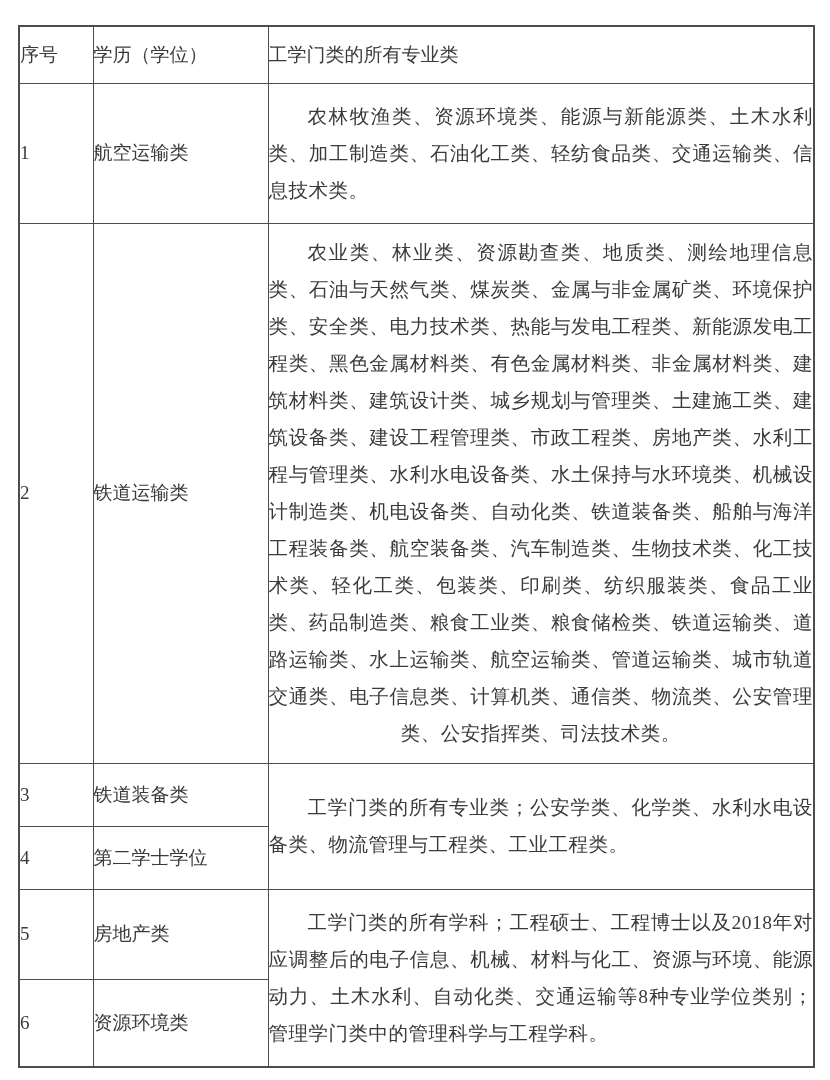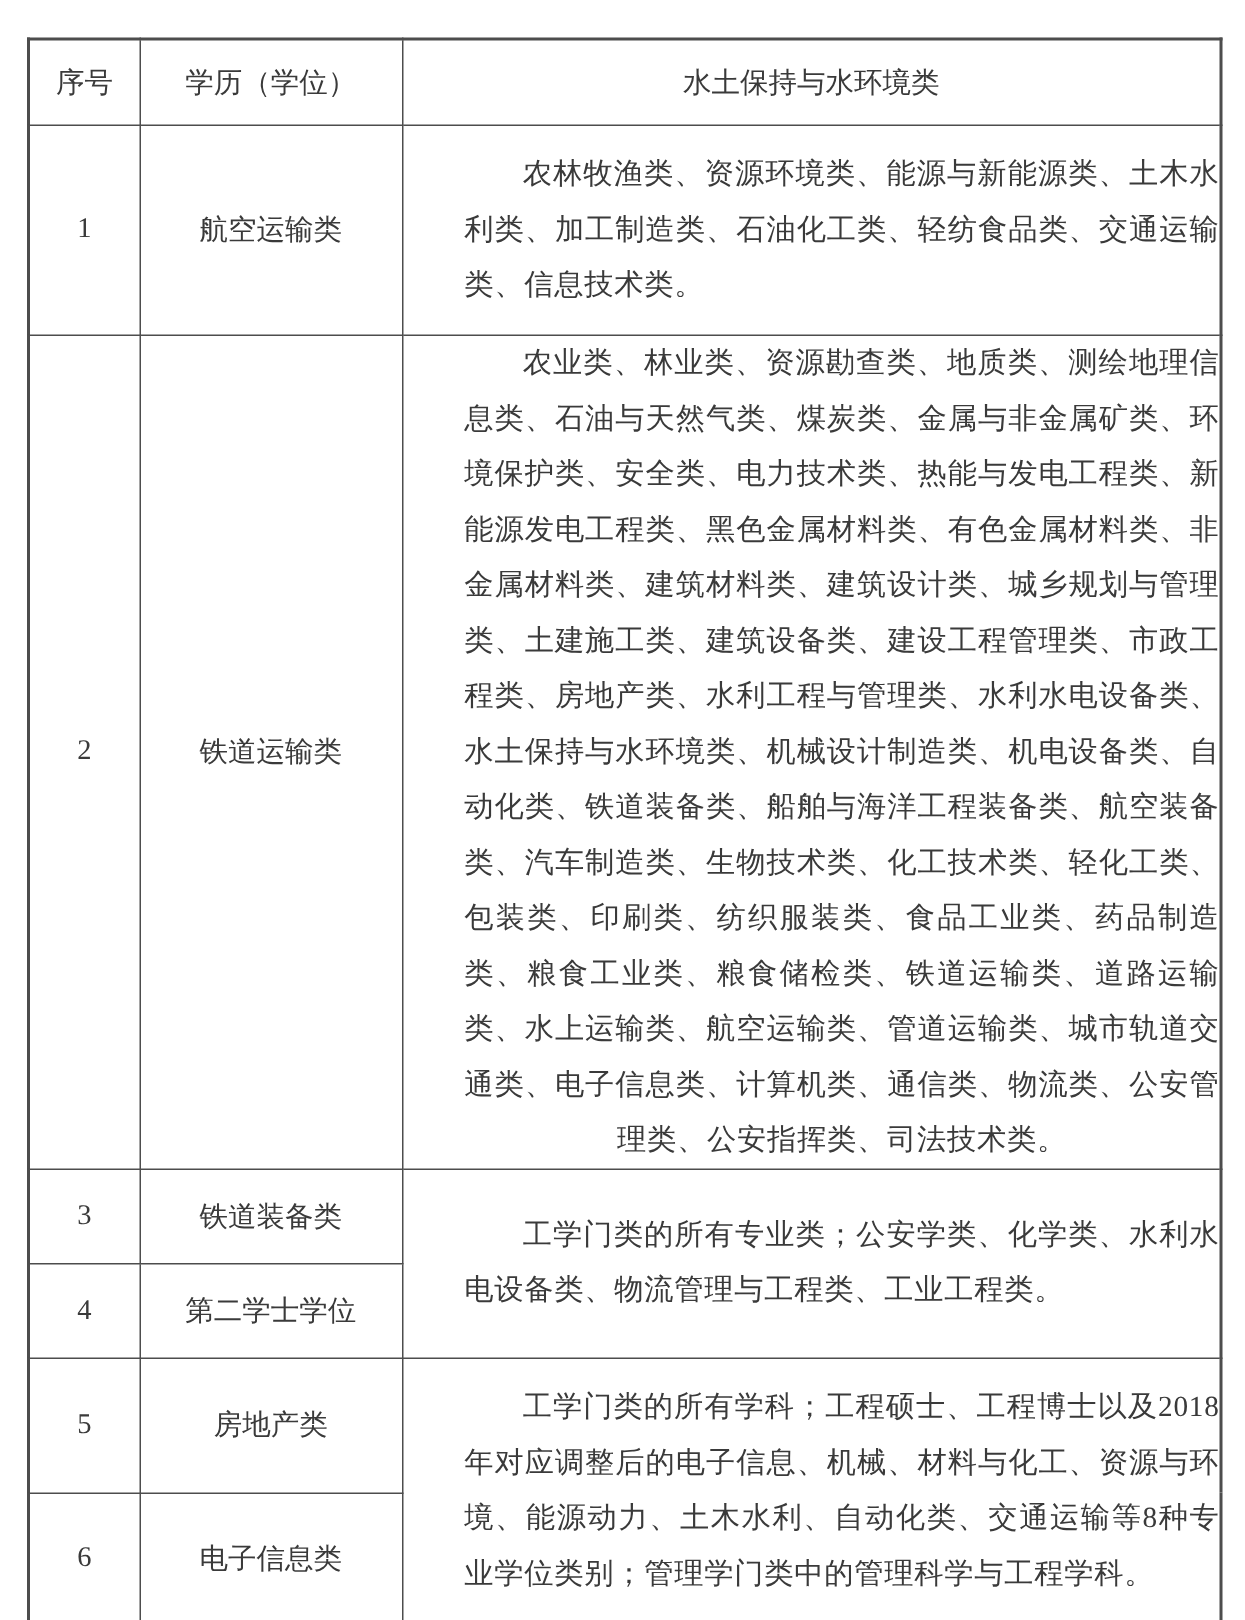--- a/index.html
+++ b/index.html
@@ -21,33 +21,31 @@
     width: 795px;
     border: 2px solid #4d4d4d;
   }
   table.doc-table td {
     border: 1px solid #4d4d4d;
     padding: 0;
     font-size: 19px;
     vertical-align: middle;
   }
   td.c-center {
-    text-align: center;
   }
   td.majors-cell {
     padding: 2px 4px;
   }
   td.majors-cell p {
     margin: 0;
     text-indent: 2em;
     text-align: justify;
     line-height: 37px;
     font-size: 19.5px;
     letter-spacing: 0.5px;
-    padding-left: 41px;
   }
   td.majors-cell p.last-center {
     text-align-last: center;
   }
   tr.row-header  { height: 57px; }
   tr.row-1       { height: 140px; }
   tr.row-2       { height: 540px; }
   tr.row-3       { height: 63px; }
   tr.row-4       { height: 63px; }
   tr.row-5       { height: 90px; }
@@ -59,21 +57,21 @@
 <table class="doc-table">
   <colgroup>
     <col style="width:74px">
     <col style="width:175px">
     <col style="width:546px">
   </colgroup>
   <tbody>
     <tr class="row-header">
       <td class="c-center">序号</td>
       <td class="c-center">学历（学位）</td>
-      <td class="c-center">水土保持与水环境类</td>
+      <td class="c-center">工学门类的所有专业类</td>
     </tr>
 
     <tr class="row-1">
       <td class="c-center">1</td>
       <td class="c-center">航空运输类</td>
       <td class="majors-cell">
         <p>农林牧渔类、资源环境类、能源与新能源类、土木水利类、加工制造类、石油化工类、轻纺食品类、交通运输类、信息技术类。</p>
       </td>
     </tr>
 
@@ -101,16 +99,16 @@
     <tr class="row-5">
       <td class="c-center">5</td>
       <td class="c-center">房地产类</td>
       <td class="majors-cell" rowspan="2">
         <p>工学门类的所有学科；工程硕士、工程博士以及2018年对应调整后的电子信息、机械、材料与化工、资源与环境、能源动力、土木水利、自动化类、交通运输等8种专业学位类别；管理学门类中的管理科学与工程学科。</p>
       </td>
     </tr>
 
     <tr class="row-6">
       <td class="c-center">6</td>
-      <td class="c-center">电子信息类</td>
+      <td class="c-center">资源环境类</td>
     </tr>
   </tbody>
 </table>
 
 </body></html>

